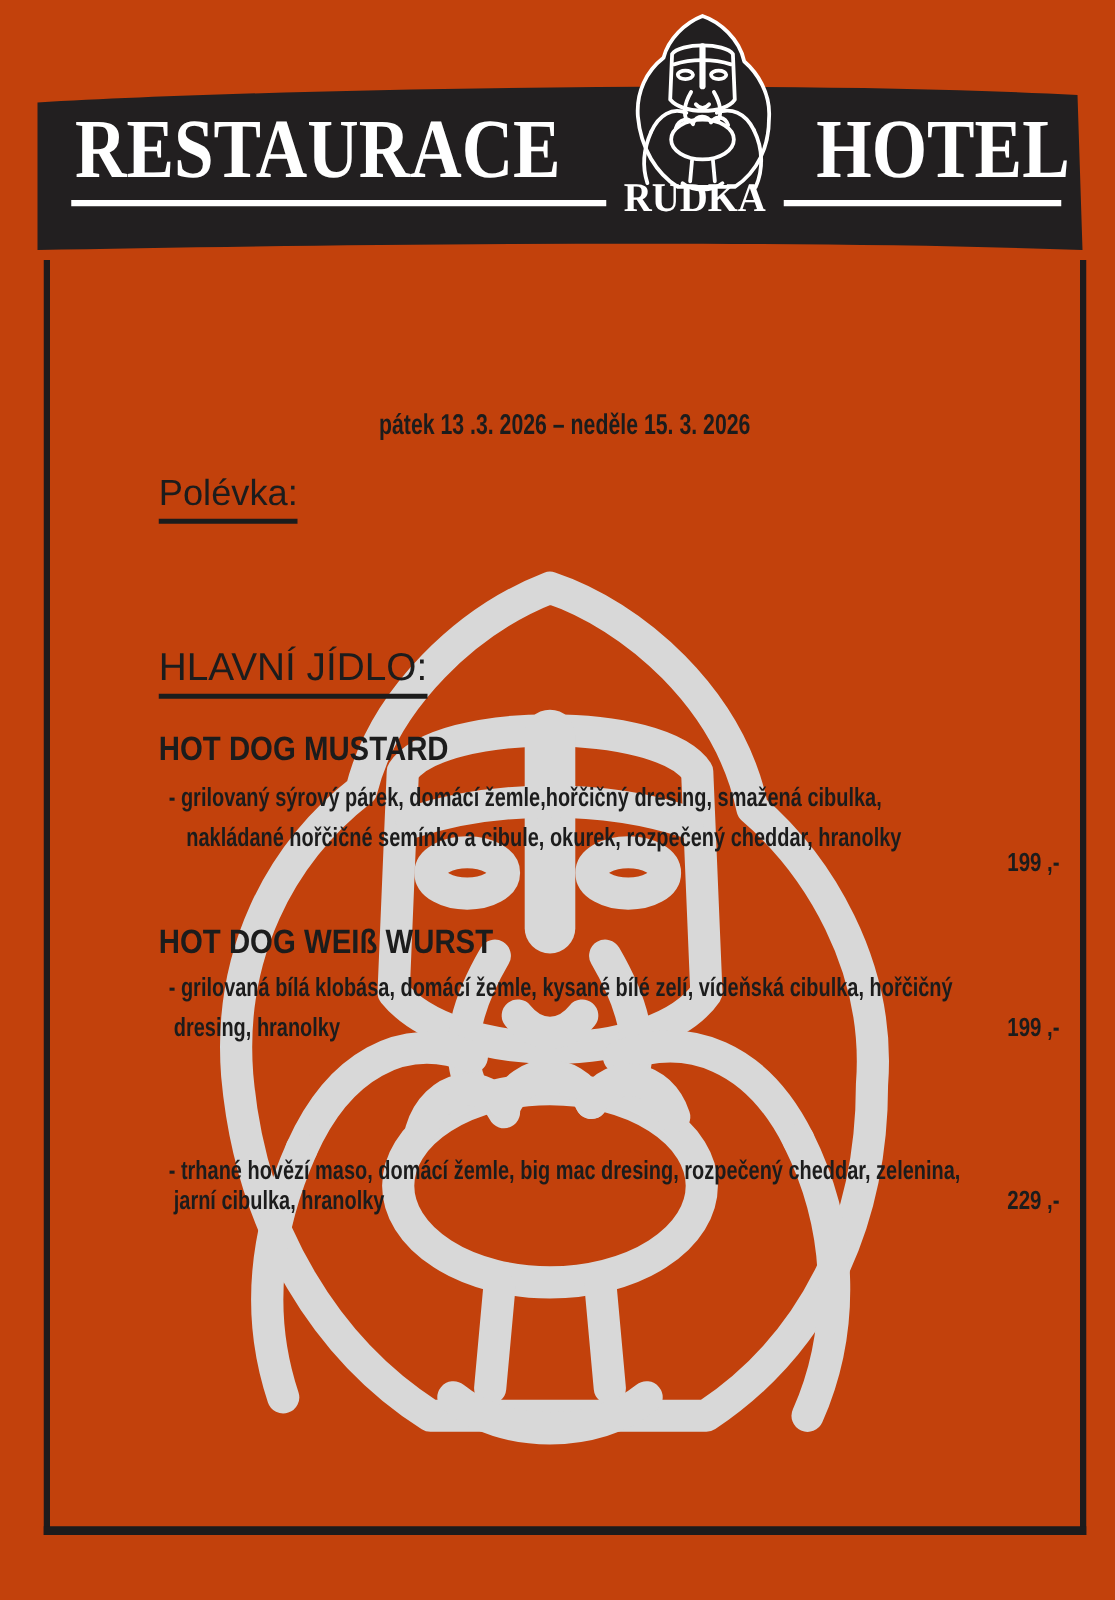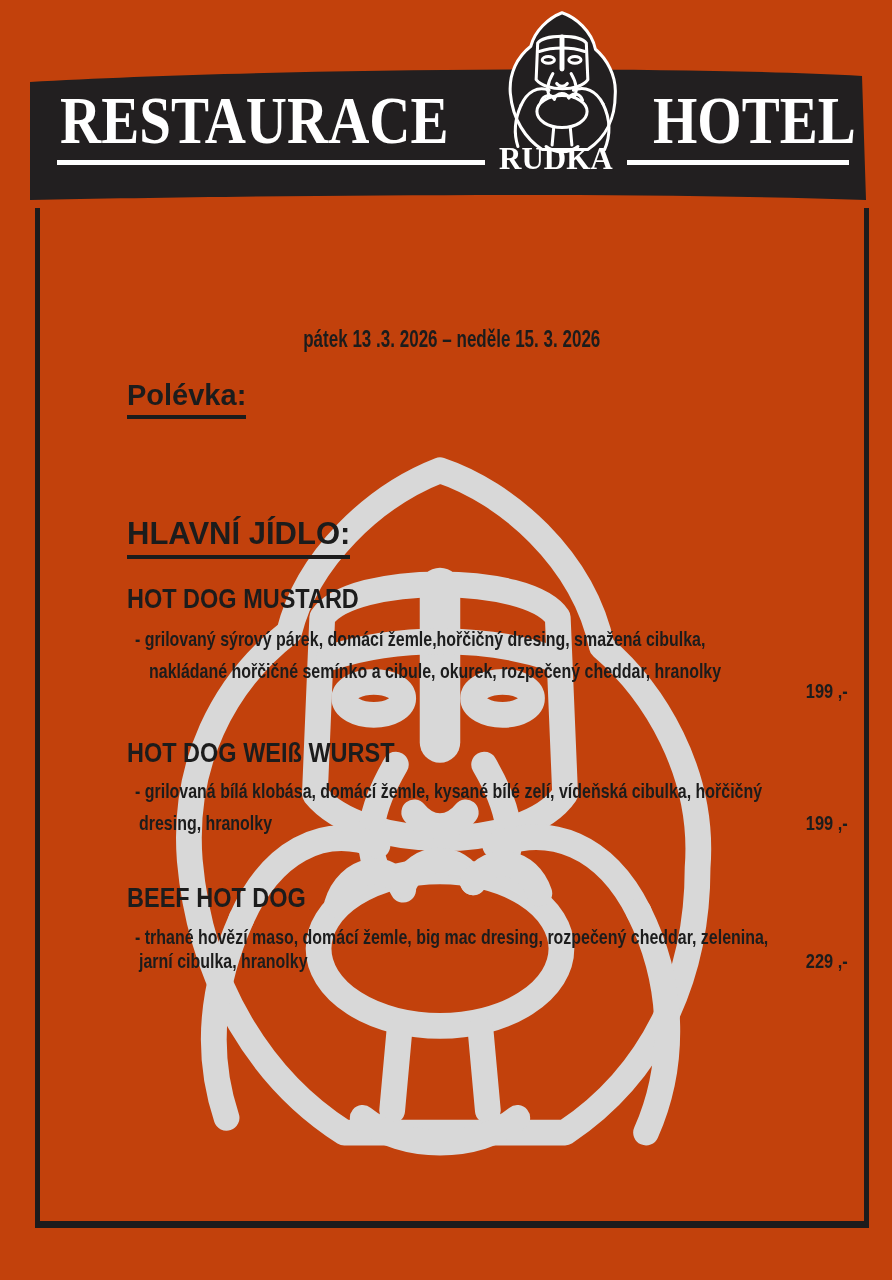--- a/index.html
+++ b/index.html
@@ -33,21 +33,21 @@
   .frame{position:absolute;background:#1d1b1c;z-index:2;}
   .frame-left{left:35px;top:208px;width:5px;height:1020px;}
   .frame-right{left:864px;top:208px;width:5px;height:1020px;}
   .frame-bottom{left:35px;top:1221px;width:834px;height:7px;}
 
   
   .content{position:absolute;left:0;top:0;width:892px;height:1280px;z-index:1;}
   .ctr{position:absolute;left:40px;width:824px;text-align:center;font-weight:bold;white-space:nowrap;}
   .title{top:228px;font-size:60px;letter-spacing:0px;}
   .daterange{top:326px;font-size:23px;}
-  .sec{position:absolute;left:127px;font-weight:bold;white-space:nowrap;}
+  .sec{position:absolute;left:127px;font-weight:normal;white-space:nowrap;}
   .sec-inner{display:inline-block;border-bottom:4px solid #1c1c1c;padding-bottom:3px;}
   .sec-polevka{top:379px;font-size:29px;}
   .sec-hlavni{top:516px;font-size:31px;}
   .row{position:absolute;left:127px;right:44px;display:flex;align-items:baseline;white-space:nowrap;}
   .iname{font-size:27px;font-weight:bold;display:inline-block;transform:scaleX(0.87);transform-origin:0 100%;}
   .idesc{font-size:21px;font-weight:bold;display:inline-block;transform:scaleX(0.76);transform-origin:0 100%;}
   .iprice{font-size:21px;font-weight:bold;display:inline-block;transform:scaleX(0.78);transform-origin:100% 100%;margin-left:auto;}
   .cnd-c{display:inline-block;transform:scaleX(0.74);transform-origin:50% 50%;}
   .soup-row{top:423px;}
   .soup-price{margin-right:19px;}
@@ -141,23 +141,20 @@
       <span class="nm">HOT DOG WEIß WURST</span>
     </div>
     <div class="row w-d1 d1">
       <span class="idesc">- grilovaná bílá klobása, domácí žemle, kysané bílé zelí, vídeňská cibulka, hořčičný</span>
     </div>
     <div class="row w-row">
       <span class="idesc">dresing, hranolky</span>
       <span class="iprice">199 ,-</span>
     </div>
 
-    <div class="name-line n-beef">
-      <span class="nm">BEEF HOT DOG</span>
-    </div>
     <div class="row b-d1 d1">
       <span class="idesc">- trhané hovězí maso, domácí žemle, big mac dresing, rozpečený cheddar, zelenina,</span>
     </div>
     <div class="row b-row">
       <span class="idesc">jarní cibulka, hranolky</span>
       <span class="iprice">229 ,-</span>
     </div>
 
   </div>
 </div>

